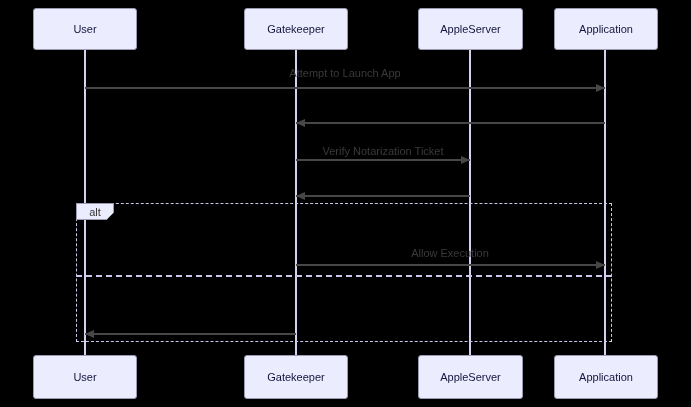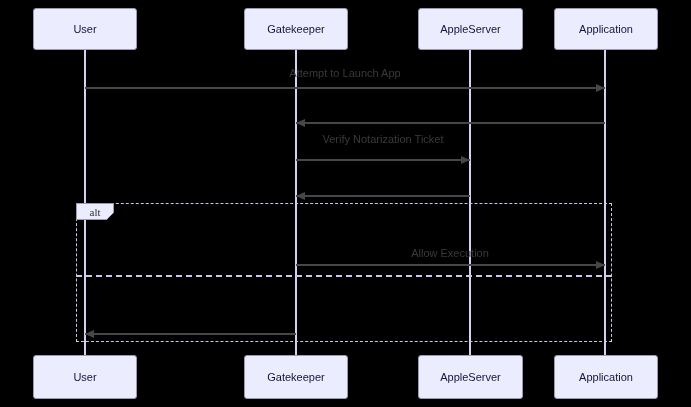--- a/index.html
+++ b/index.html
@@ -54,21 +54,20 @@
   }
   .alt-label {
     position:absolute; left:76px; top:203px; width:38px; height:17px;
     background:var(--frame-label-fill,#ECECFF);
     border:1px solid var(--actor-border,#9a9ab0);
     color:var(--frame-label-text,#333333);
     font-size:11px; font-weight:400;
     display:flex; align-items:center; justify-content:center;
     clip-path:polygon(0 0,100% 0,100% 55%,80% 100%,0 100%);
     box-sizing:border-box;
-    font-family:Liberation Serif, serif;
   }
 </style>
 </head>
 <body>
 
 <div class="stage">
 
   <div class="lifeline" style="left:84px"></div>
   <div class="lifeline" style="left:295px"></div>
   <div class="lifeline" style="left:469px"></div>
@@ -87,21 +86,21 @@
       <span>Application</span>
     </div>
 
   <div class="msg-label" style="left:345px; top:66px">Attempt to Launch App</div>
   <div class="msg-line" style="left:85px; top:87px; width:520px"></div>
   <div class="arrow-right" style="left:596px; top:84px"></div>
 
   <div class="msg-line" style="left:296px; top:122px; width:309px"></div>
   <div class="arrow-left" style="left:296px; top:119px"></div>
 
-  <div class="msg-label" style="left:383px; top:132px">Verify Notarization Ticket</div>
+  <div class="msg-label" style="left:383px; top:144px">Verify Notarization Ticket</div>
   <div class="msg-line" style="left:296px; top:159px; width:174px"></div>
   <div class="arrow-right" style="left:461px; top:156px"></div>
 
   <div class="msg-line" style="left:296px; top:195px; width:174px"></div>
   <div class="arrow-left" style="left:296px; top:192px"></div>
 
   <div class="alt-frame"></div>
   <div class="alt-divider"></div>
   <div class="alt-label">alt</div>
 

